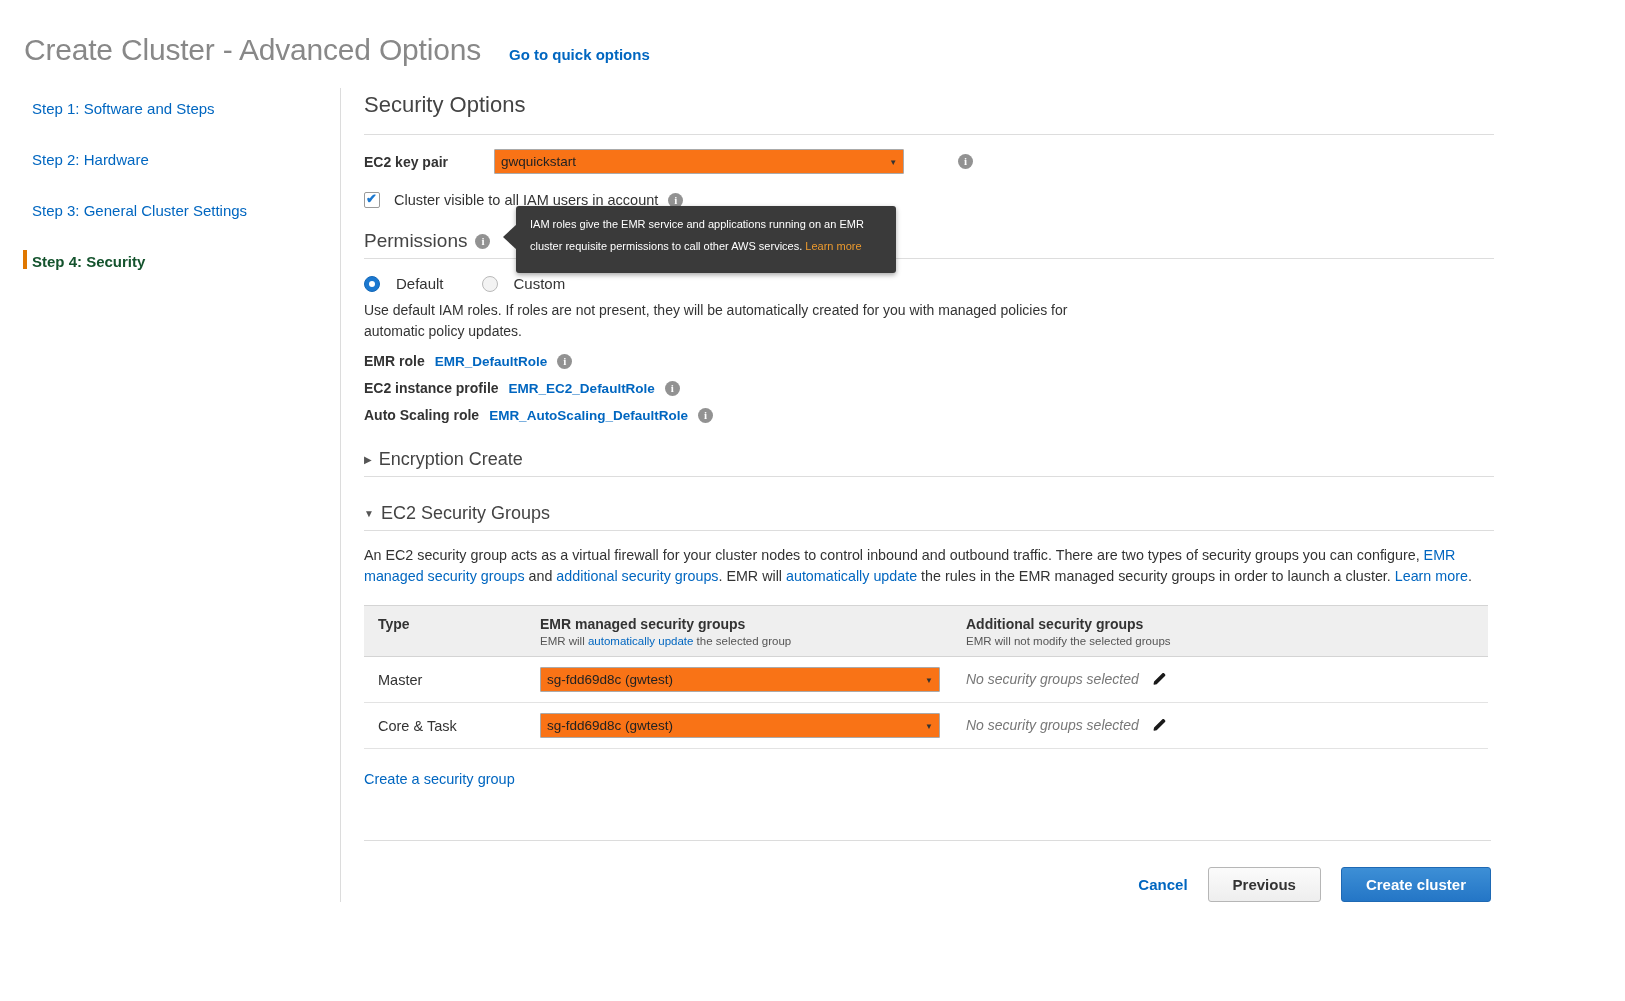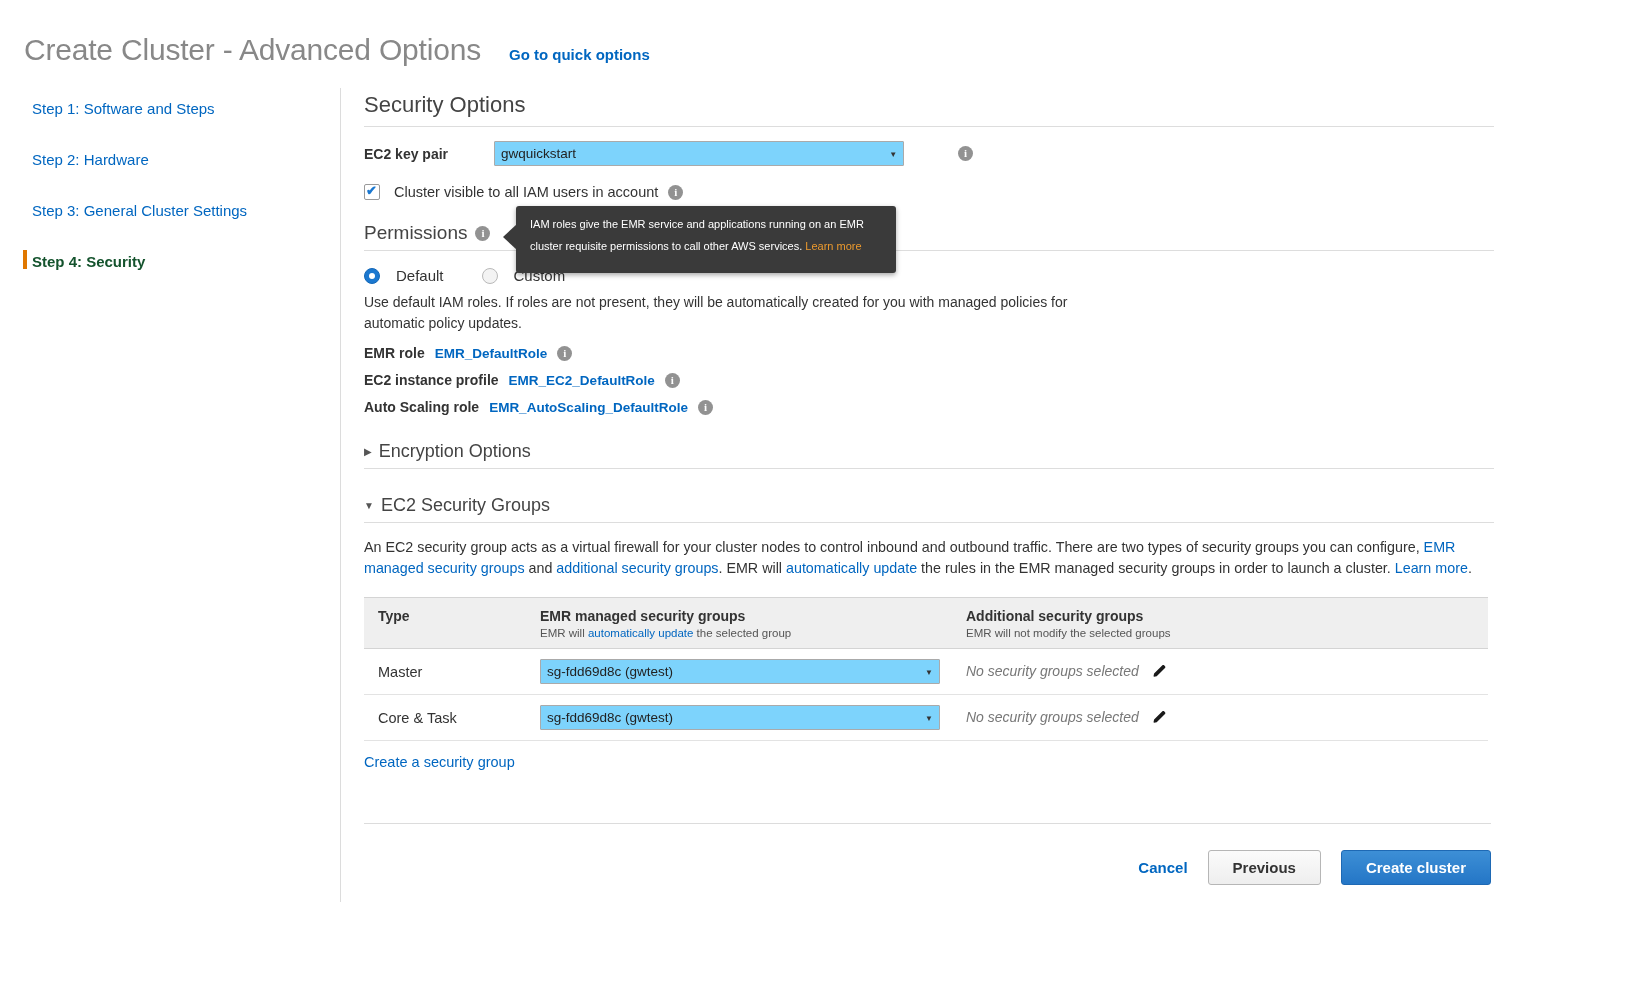--- a/index.html
+++ b/index.html
@@ -39,30 +39,30 @@
   
   .vdivider {
     position: absolute; left: 340px; top: 88px; width: 1px; height: 814px;
     background: #dcdcdc;
   }
 
   
   .main { position: absolute; left: 364px; top: 92px; width: 1130px; }
 
   .section-title {
-    font-size: 22px; font-weight: 400; color: #444444; padding-bottom: 8px;
+    font-size: 22px; font-weight: 400; color: #444444; padding-bottom: 16px;
     border-bottom: 1px solid #dddddd; margin-bottom: 14px;
   }
 
   .row { display: flex; align-items: center; gap: 32px; }
   .lbl-bold { font-size: 14px; font-weight: bold; color: #333333; }
 
   select.aws-select {
     -webkit-appearance: none; appearance: none;
-    border: 1px solid #aaaaaa; background: #7dd3fc;
+    border: 1px solid #aaaaaa; background: #f97316;
     font-family: "Liberation Sans", sans-serif; font-size: 13.5px; color: #222222;
     padding: 3px 22px 3px 6px; height: 25px; border-radius: 1px; cursor: pointer;
   }
   .select-wrap { position: relative; display: inline-block; }
   .select-wrap::after {
     content: "\25BC"; position: absolute; right: 7px; top: 50%;
     transform: translateY(-50%); font-size: 8px; color: #333333; pointer-events: none;
   }
 
   .info-icon {
@@ -127,21 +127,21 @@
   .th-sub { display: block; font-weight: normal; font-size: 11.5px; color: #555555; margin-top: 3px; }
   table.sg tbody td {
     border-bottom: 1px solid #e3e3e3; padding: 10px 12px 10px 14px; font-size: 14.5px; color: #333333;
     vertical-align: middle;
   }
   .none-sel { font-style: italic; color: #777777; font-size: 14px; margin-right: 8px; }
   .pencil {
     display: inline-block; cursor: pointer; vertical-align: middle; line-height: 0;
   }
 
-  .create-sg { display: inline-block; margin-top: 13px; font-size: 14.5px; color: #0066c0; cursor: pointer; }
+  .create-sg { display: inline-block; margin-top: 22px; font-size: 14.5px; color: #0066c0; cursor: pointer; }
 
   .footer-rule { margin-top: 52px; border-top: 1px solid #dcdcdc; width: 1127px; }
   .footer { display: flex; align-items: center; justify-content: flex-end; gap: 20px; margin-top: 26px; width: 1127px; }
   .btn-link { font-size: 15px; font-weight: bold; color: #0066c0; cursor: pointer; }
   .btn {
     font-family: Liberation Sans, sans-serif; font-size: 15px; font-weight: bold;
     border-radius: 3px; cursor: pointer; padding: 9px 24px; line-height: 1;
   }
   .btn-prev {
     background: linear-gradient(#fbfbfb, #eeeeee); border: 1px solid #b6b6b6; color: #333333;
@@ -232,21 +232,21 @@
     </div>
     <div class="role-row">
       <span class="lbl-bold">Auto Scaling role</span>
       <span class="role-val">EMR_AutoScaling_DefaultRole</span>
       <span class="info-icon">i</span>
     </div>
 
     
     <div class="collapse-head">
       <span class="caret">▶</span>
-      <span>Encryption Options</span>
+      <span>Encryption Create</span>
     </div>
 
     
     <div class="collapse-head">
       <span class="caret">▼</span>
       <span>EC2 Security Groups</span>
     </div>
 
     <div class="sg-para">
       <span>An EC2 security group acts as a virtual firewall for your cluster nodes to control inbound and outbound traffic. There are two types of security groups you can configure, </span><a class="inline">EMR managed security groups</a><span> and </span><a class="inline">additional security groups</a><span>. EMR will </span><a class="inline">automatically update</a><span> the rules in the EMR managed security groups in order to launch a cluster. </span><a class="inline">Learn more</a><span>.</span>

